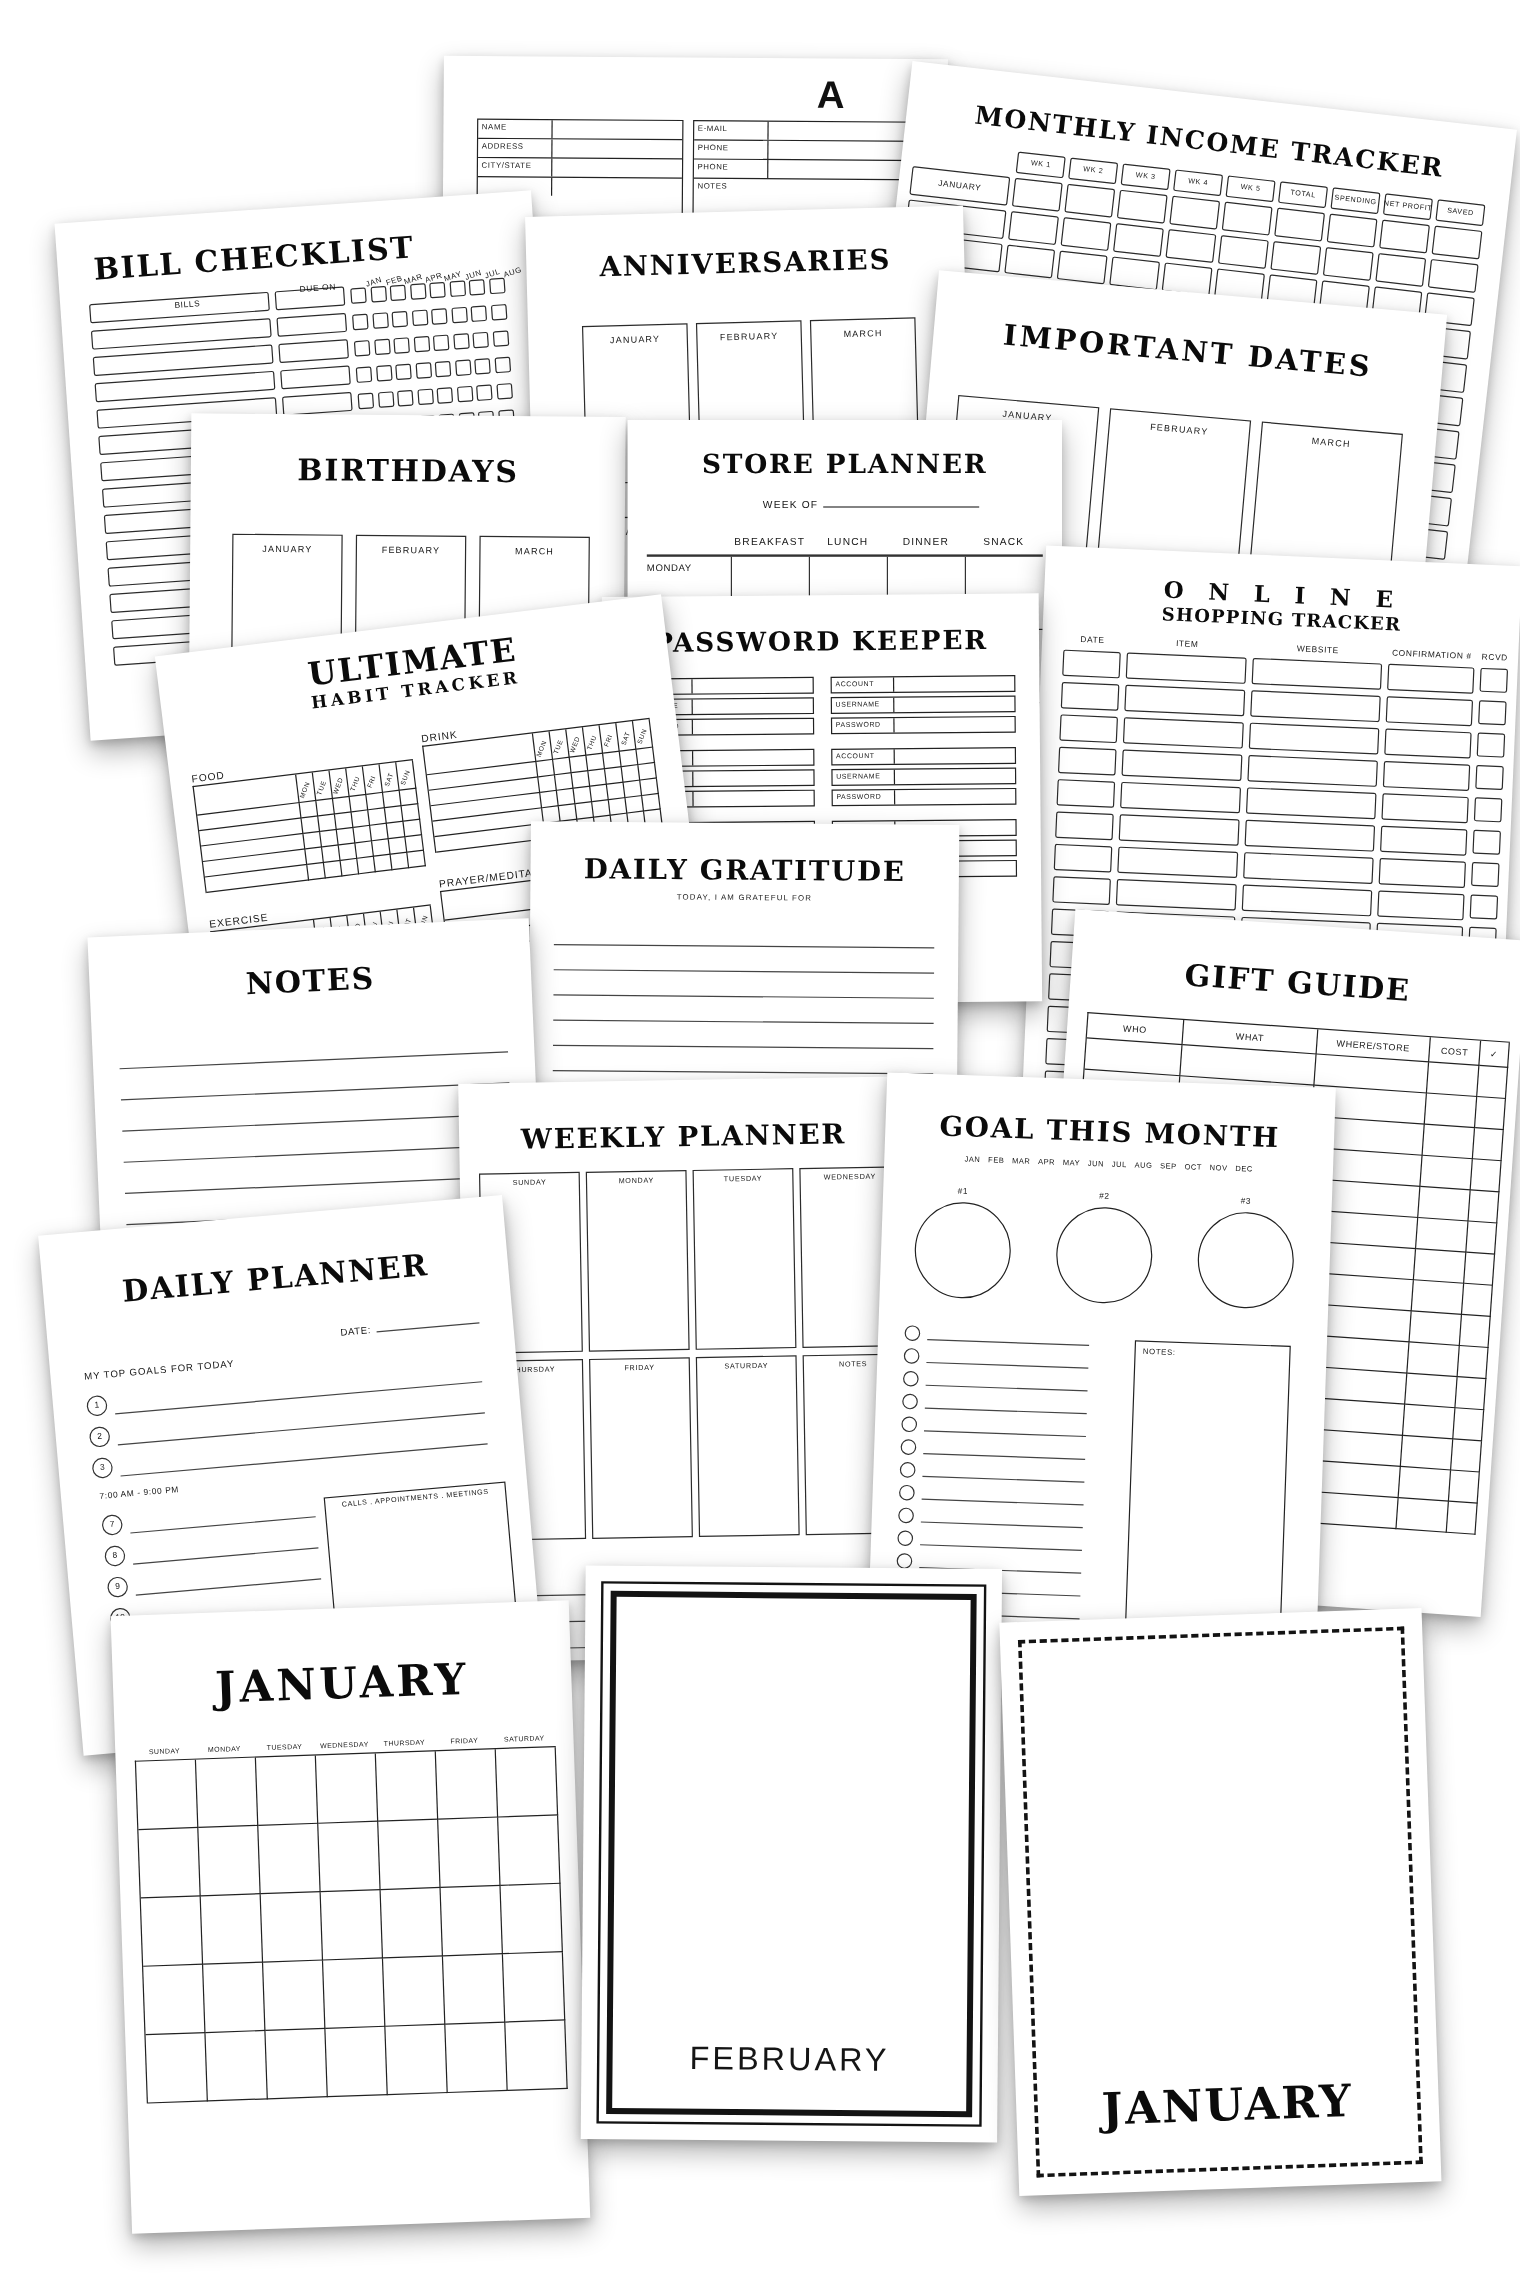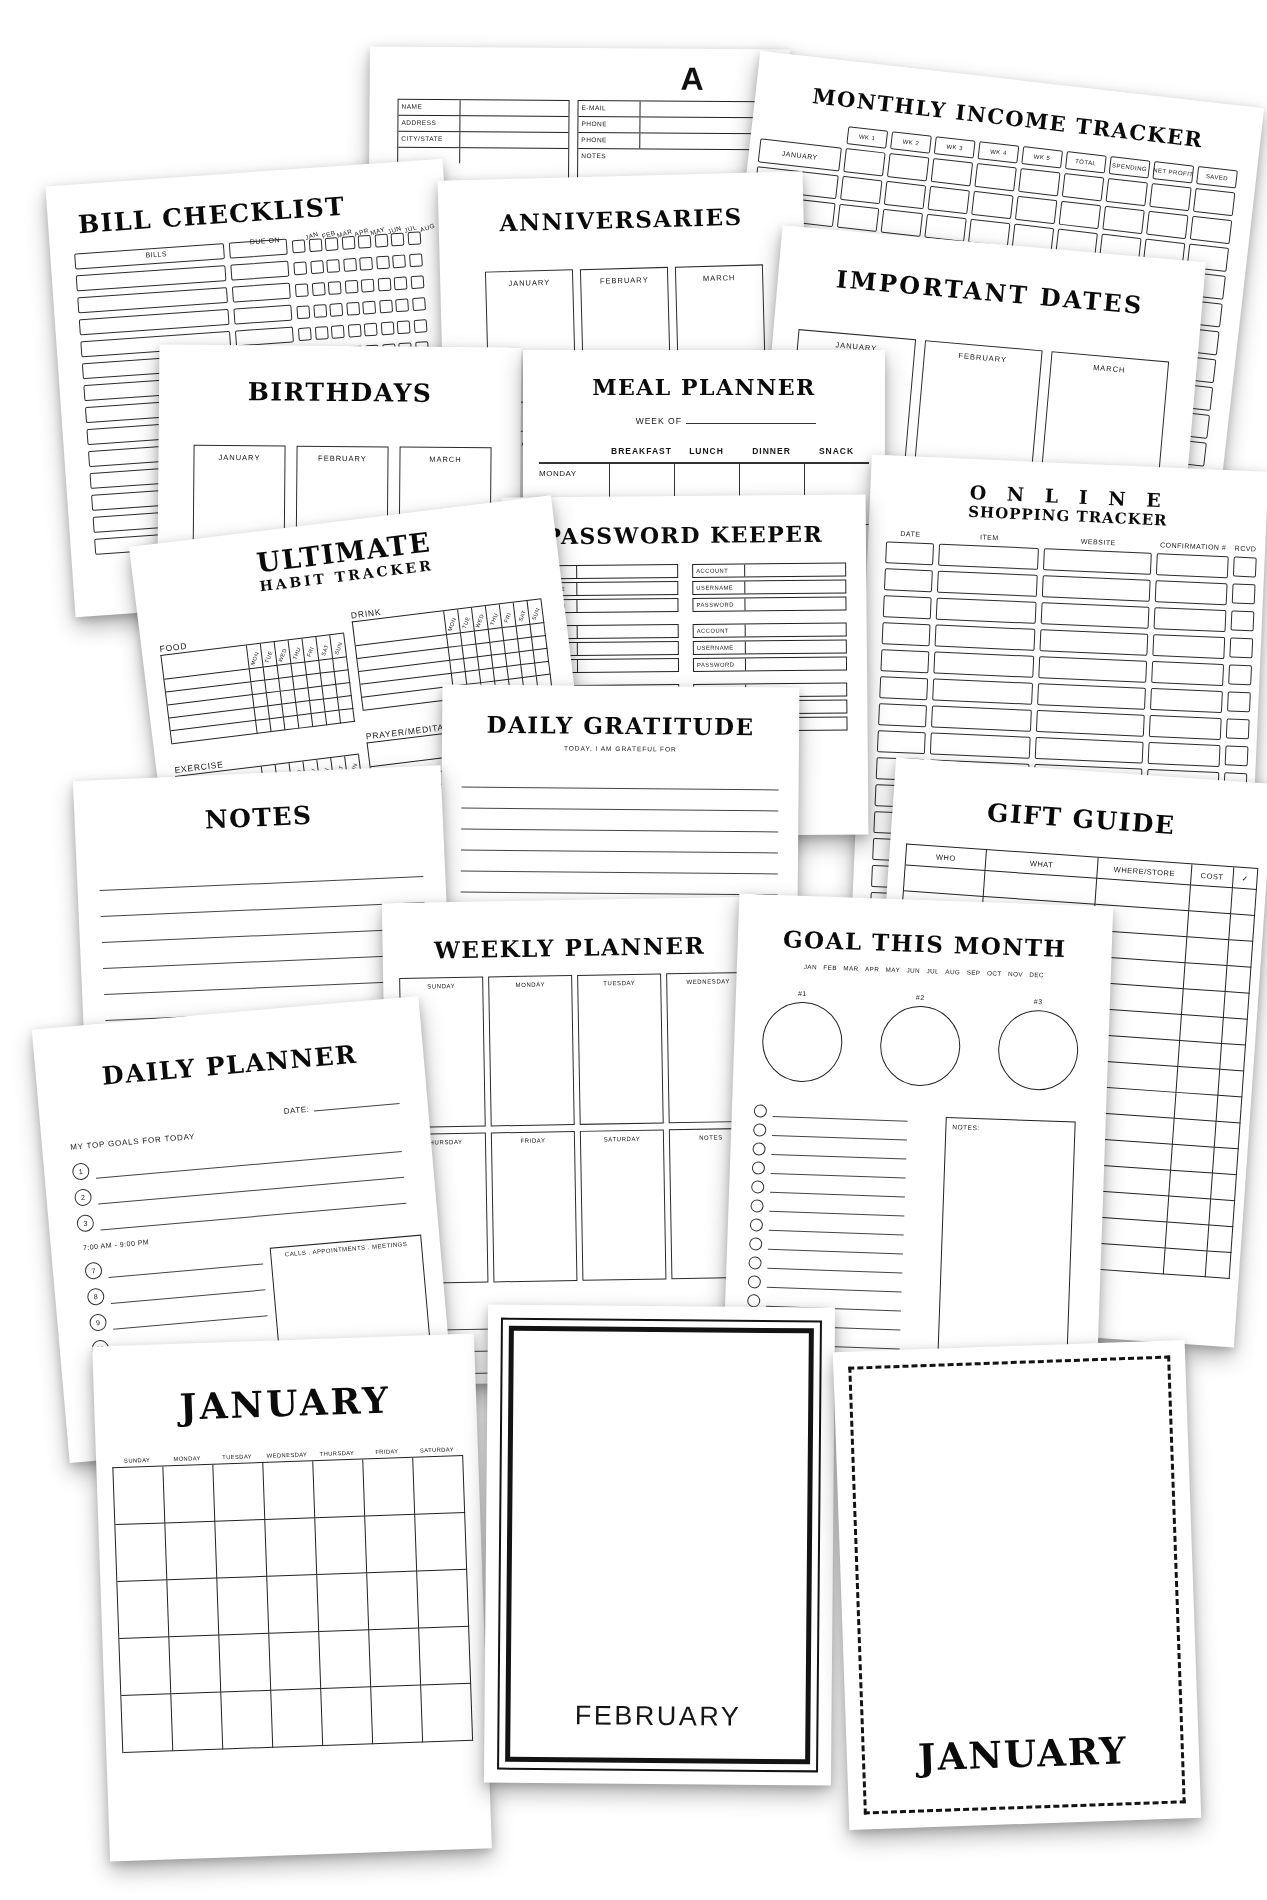--- a/index.html
+++ b/index.html
@@ -35,21 +35,21 @@
   .bc-cb{width:13px;height:13px;margin-right:3.5px;}
   .bc-m{display:inline-block;width:16.5px;font-size:6.5px;transform:rotate(-14deg);text-align:center;}
   
   .mbox{position:absolute;border:1.8px solid #2b2b2b;background:#fff;box-sizing:border-box;}
   .mbox .lbl{display:block;text-align:center;margin-top:7px;font-size:7.5px;letter-spacing:1px;}
   
   .mp-row{display:flex;}
   .mp-corner{width:70px;}
   .mp-hcell{width:65px;text-align:center;font-size:8.5px;letter-spacing:1px;padding:6px 0;}
   .mp-bcell{width:65px;border-left:1px solid #333;box-sizing:border-box;}
-  .mp-head{border-bottom:2px solid #333;font-weight:bold;}
+  .mp-head{border-bottom:2px solid #333;}
   .mp-brow{height:60px;border-bottom:1px solid #333;}
   .mp-dlab{width:70px;font-size:8px;padding-top:5px;letter-spacing:.5px;}
   
   .pk-grid{display:grid;grid-template-columns:1fr 1fr;gap:12px 14px;}
   .pk-frow{display:flex;border:1.2px solid #222;height:14px;margin-top:3px;box-sizing:border-box;}
   .pk-frow:first-child{margin-top:0;}
   .pk-l{width:52px;border-right:1.2px solid #222;font-size:5.8px;padding:2.5px 0 0 3px;box-sizing:border-box;}
   
   .st-head{display:flex;gap:5px;padding-left:18px;}
   .st-head span{text-align:center;font-size:7px;}
@@ -466,21 +466,21 @@
       </div>
     <div class="mbox" style="left:241px;top:100px;width:92px;height:130px;">
       <span class="lbl">MARCH</span>
       </div>
     <div class="mbox" style="left:35px;top:248px;width:92px;height:130px;"></div>
     <div class="mbox" style="left:138px;top:248px;width:92px;height:130px;"></div>
     <div class="mbox" style="left:241px;top:248px;width:92px;height:130px;"></div>
   </div>
 
   <div class="page" style="left:523px;top:350px;width:362px;height:360px;z-index:7;transform:rotate(0deg);">
-    <div class="ptitle" style="margin-top:24px;font-size:22px;">MEAL PLANNER</div>
+    <div class="ptitle" style="margin-top:24px;font-size:22px;">STORE PLANNER</div>
     <div style="text-align:center;margin-top:10px;padding-left:44px;">
       <span class="lbl" style="font-size:8.5px;letter-spacing:1px;">WEEK OF</span>
       <span style="display:inline-block;width:130px;border-bottom:1px solid #333;height:8px;"></span>
     </div>
     <div style="margin:12px 0 0 16px;width:330px;">
       <div class="mp-row mp-head">
         <div class="mp-corner"></div>
         <div class="contents"><div class="mp-hcell lbl">BREAKFAST</div><div class="mp-hcell lbl">LUNCH</div><div class="mp-hcell lbl">DINNER</div><div class="mp-hcell lbl">SNACK</div></div>
       </div>
       <div class="mp-row mp-brow">

